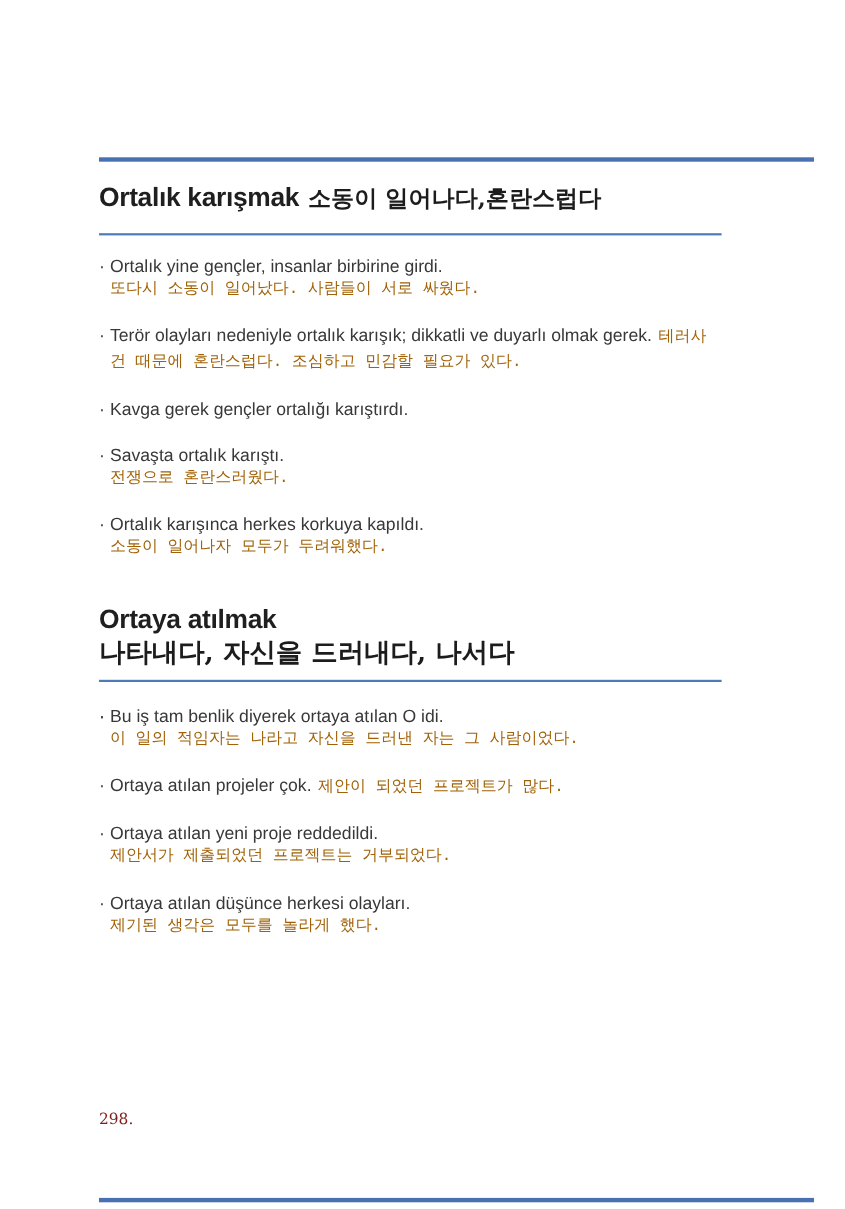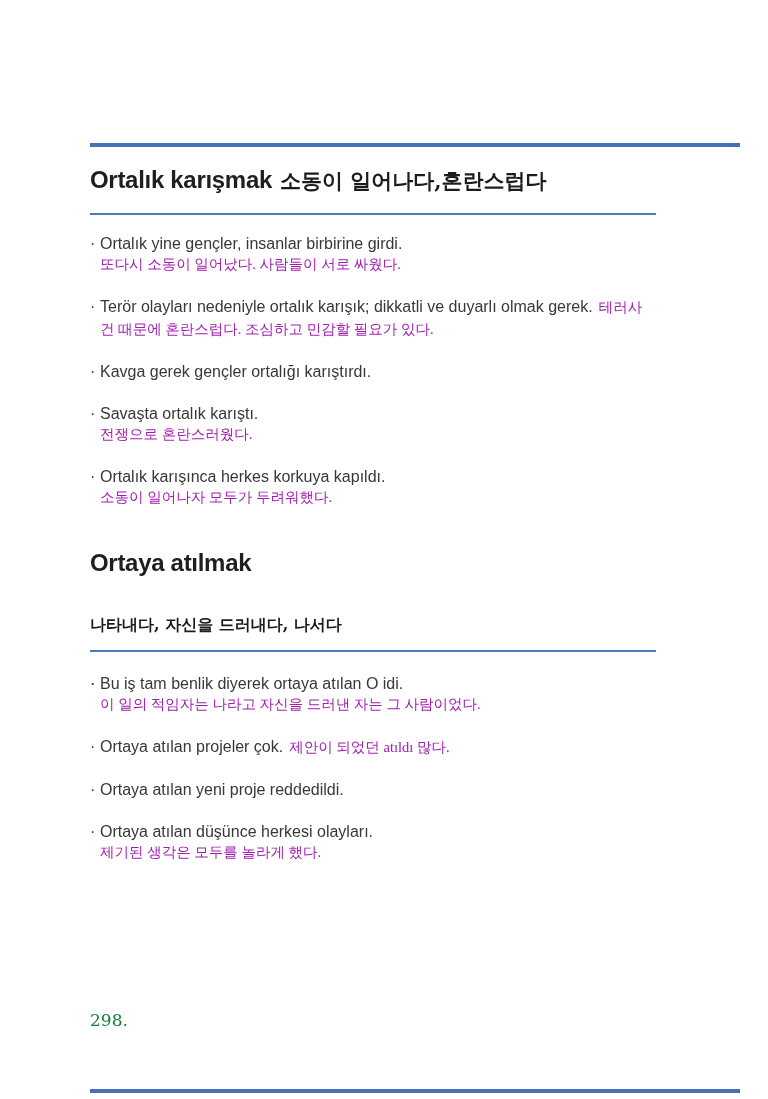--- a/index.html
+++ b/index.html
@@ -25,49 +25,49 @@
     margin:0; font-size:24px; line-height:30px; font-weight:bold;
     color:#1f1f1f; letter-spacing:-0.3px;
     font-family:"Liberation Sans", sans-serif;
   }
   .title-ko {
     font-family:"DejaVu Serif","Liberation Serif",serif;
     font-weight:600; font-size:21px; color:#1c1c1c;
     letter-spacing:0; margin-left:8px;
   }
   .section.stacked .title-ko {
-    display:block; margin-left:0; font-size:16px; line-height:28px;margin-top:33px;
+    display:block; margin-left:0; font-size:24px; line-height:28px;
   }
   .rule-thin {
     height:2px; background:#4d7ab9; margin-top:17px;
   }
   .section.stacked .rule-thin { margin-top:11px; }
   .entries { }
   .entry {
     position:relative; padding-left:10px; margin-top:21px;
   }
   .entry:first-child { margin-top:18px; }
   .section.stacked .entry:first-child { margin-top:17px; }
   .entry .bullet {
     position:absolute; left:0; top:0;
     font-size:16px; line-height:21px; color:#3a3a3a;
   }
   .entry-text {
     margin:0; font-size:16px; line-height:21px; color:#383838;
   }
   .entry .ko {
     display:block;
-    font-family:Liberation Serif, serif;
-    font-size:14.5px; line-height:21px; color:#a21caf;
+    font-family:Liberation Mono, monospace;
+    font-size:14.5px; line-height:21px; color:#a16207;
   }
   .entry.inline .ko { display:inline; margin-left:6px; }
   .page-number {
     position:absolute; left:90px; top:1010px;
     font-family:"DejaVu Serif","Liberation Serif",serif;
-    font-size:17px; color:#15803d;
+    font-size:14px; color:#7f1d1d;
   }
 </style>
 </head>
 <body>
 
 <div class="page">
   <div class="top-rule"></div>
 
   <div class="content">
     <div>
@@ -111,26 +111,26 @@
     <p class="entry-text"></p>
   </div>
 
   <div class="entry">
     <span class="bullet">·</span>
     <p class="entry-text"><span class="tr">Bu iş tam benlik diyerek ortaya atılan O idi.</span><span class="ko">이 일의 적임자는 나라고 자신을 드러낸 자는 그 사람이었다.</span></p>
   </div>
 
   <div class="entry inline">
     <span class="bullet">·</span>
-    <p class="entry-text"><span class="tr">Ortaya atılan projeler çok.</span><span class="ko">제안이 되었던 atıldı 많다.</span></p>
+    <p class="entry-text"><span class="tr">Ortaya atılan projeler çok.</span><span class="ko">제안이 되었던 프로젝트가 많다.</span></p>
   </div>
 
   <div class="entry">
     <span class="bullet">·</span>
-    <p class="entry-text"><span class="tr">Ortaya atılan yeni proje reddedildi.</span></p>
+    <p class="entry-text"><span class="tr">Ortaya atılan yeni proje reddedildi.</span><span class="ko">제안서가 제출되었던 프로젝트는 거부되었다.</span></p>
   </div>
 
   <div class="entry">
     <span class="bullet">·</span>
     <p class="entry-text"><span class="tr">Ortaya atılan düşünce herkesi olayları.</span><span class="ko">제기된 생각은 모두를 놀라게 했다.</span></p>
   </div>
 </div>
   </div>
 </div>
   </div>

